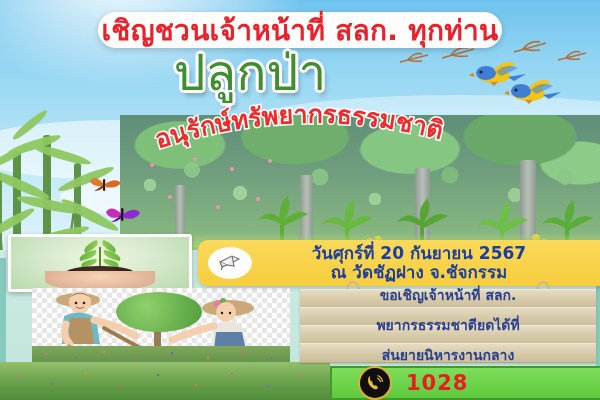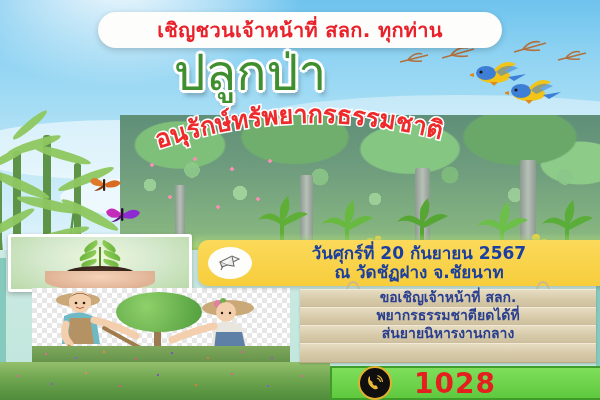--- a/index.html
+++ b/index.html
@@ -96,21 +96,21 @@
   }
 
   
   .pill{
     position:absolute;left:98px;top:12px;width:404px;height:36px;
     background:#fdfdfb;border-radius:20px;
     box-shadow:0 2px 6px rgba(0,0,0,.18);
     display:flex;align-items:center;justify-content:center;
   }
   .pill-text{
-    color:#e8212b;font-size:20px;font-weight:bold;letter-spacing:.3px;
+    color:#e8212b;font-size:28px;font-weight:bold;letter-spacing:.3px;
     white-space:nowrap;
   }
 
   
   .bigtitle{
     position:absolute;left:110px;top:44px;width:280px;height:56px;
     display:flex;align-items:center;justify-content:center;
     font-size:50px;font-weight:normal;color:#3f8f2e;
     text-shadow:
       -2px -2px 0 #fff, 2px -2px 0 #fff, -2px 2px 0 #fff, 2px 2px 0 #fff,
@@ -231,41 +231,42 @@
     background:linear-gradient(180deg,#e6dcc2,#d6c9a8 55%,#cdbf9c);
     border-top:1px solid #f2ead6;border-bottom:1px solid #b8a987;
     box-shadow:0 1px 2px rgba(0,0,0,.18);
   }
   .plank.p1{top:2px;}
   .plank.p2{top:20px;}
   .plank.p3{top:38px;}
   .plank.p4{top:56px;}
   .signtext{
     position:absolute;left:0;top:2px;width:296px;height:74px;
-    display:flex;flex-direction:column;align-items:center;
+    display:flex;flex-direction:column;align-items:center;justify-content:center;
     color:#2a3f8f;font-weight:bold;font-size:14px;line-height:1.28;
     text-align:center;
+    gap:12px;
   }
   .signtext div{white-space:nowrap;}
 
   
   .phonebar{
     position:absolute;left:330px;top:366px;width:270px;height:30px;
     background:linear-gradient(180deg,#7ede5a,#5fc93e);
     border:2px solid #3f9c2a;
     display:flex;align-items:center;
   }
   .phonecircle{
     width:30px;height:30px;border-radius:50%;
     background:#100f10;border:2px solid #e0b02e;
     margin-left:26px;
     display:flex;align-items:center;justify-content:center;
   }
   .phonenum{
-    margin-left:22px;color:#e51f1f;font-size:28px;font-weight:bold;
+    margin-left:14px;color:#e51f1f;font-size:21px;font-weight:bold;
     letter-spacing:1px;
   }
 
   
   .edge-l{position:absolute;left:0;top:258px;width:6px;height:142px;background:#86c9bd;}
   .edge-r{position:absolute;right:0;top:258px;width:4px;height:142px;background:#86c9bd;}
 </style>
 </head>
 <body>
 
@@ -499,21 +500,21 @@
     <div class="megaphone-badge">
       <svg width="26" height="18" viewBox="0 0 26 18">
         <path d="M3 8 L15 2 L22 5 L10 11 Z" fill="#f7f7f7" stroke="#6d6d6d" stroke-width="1.1"></path>
         <path d="M15 2 L17 12 L10 11" fill="#ededed" stroke="#6d6d6d" stroke-width="1.1"></path>
         <path d="M3 8 L5 13 L10 11" fill="#e4e4e4" stroke="#6d6d6d" stroke-width="1.1"></path>
         <path d="M6 12 L4 16" stroke="#6d6d6d" stroke-width="1.1"></path>
       </svg>
     </div>
     <div class="datetext">
       <div class="dline1">วันศุกร์ที่ 20 กันยายน  2567</div>
-      <div class="dline2">ณ  วัดชัฏฝาง จ.ชัยนาท</div>
+      <div class="dline2">ณ  วัดชัฏฝาง จ.ชัจกรรม</div>
     </div>
   </div>
 
   <div class="woodsign">
     <div class="rope r1"></div>
     <div class="rope r2"></div>
     <div class="plank p1"></div>
     <div class="plank p2"></div>
     <div class="plank p3"></div>
     <div class="plank p4"></div>

